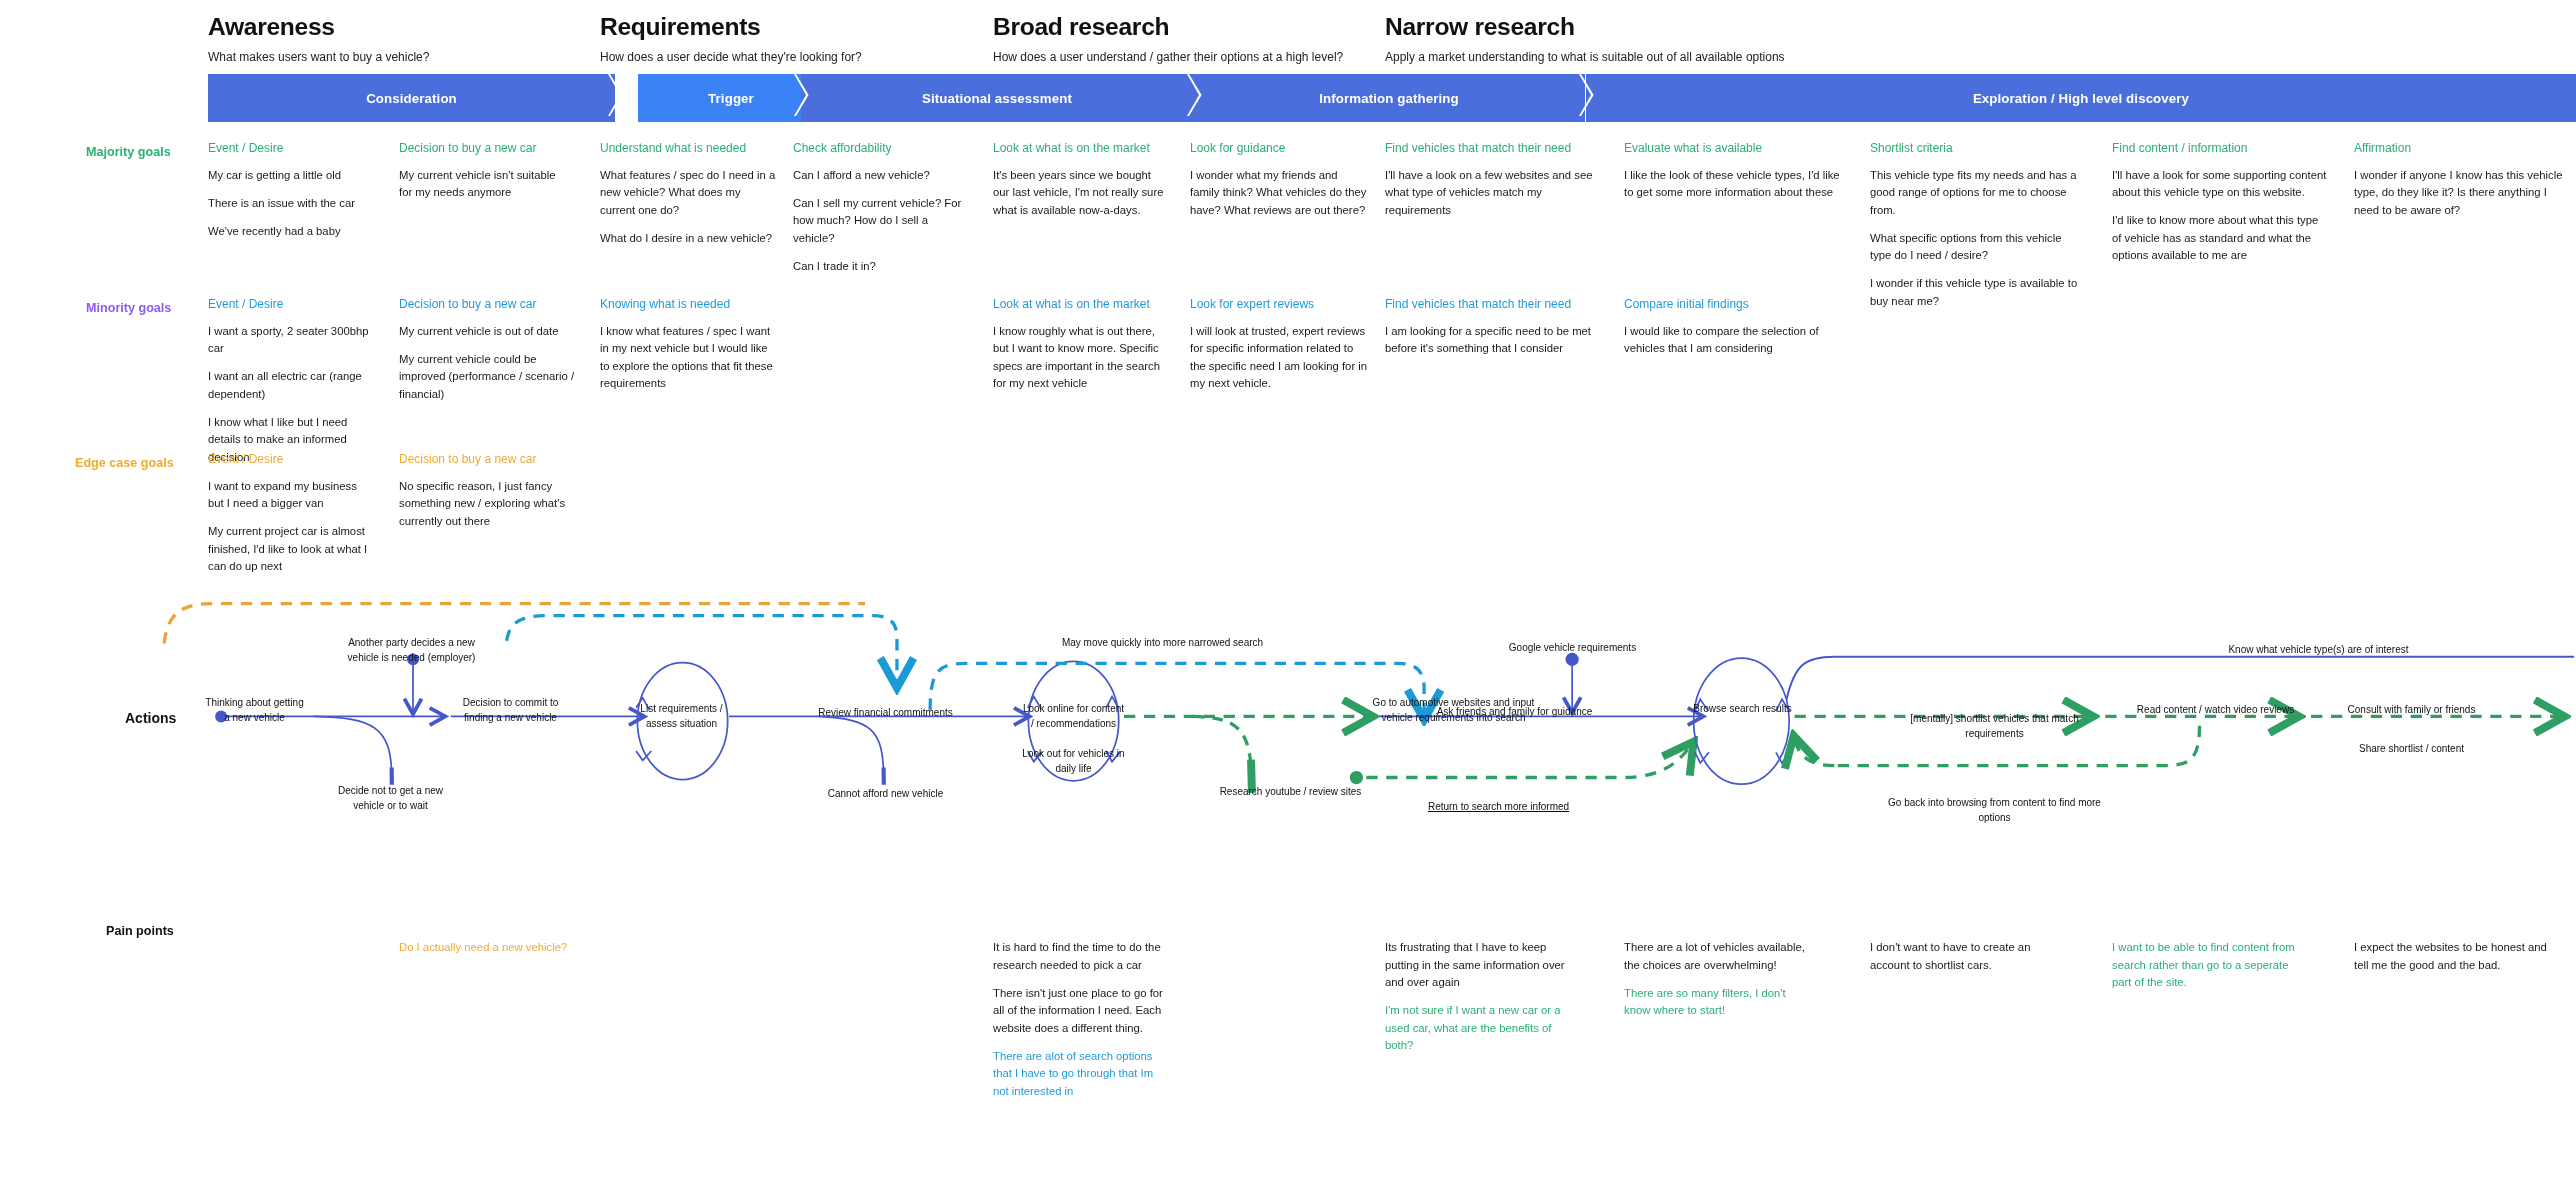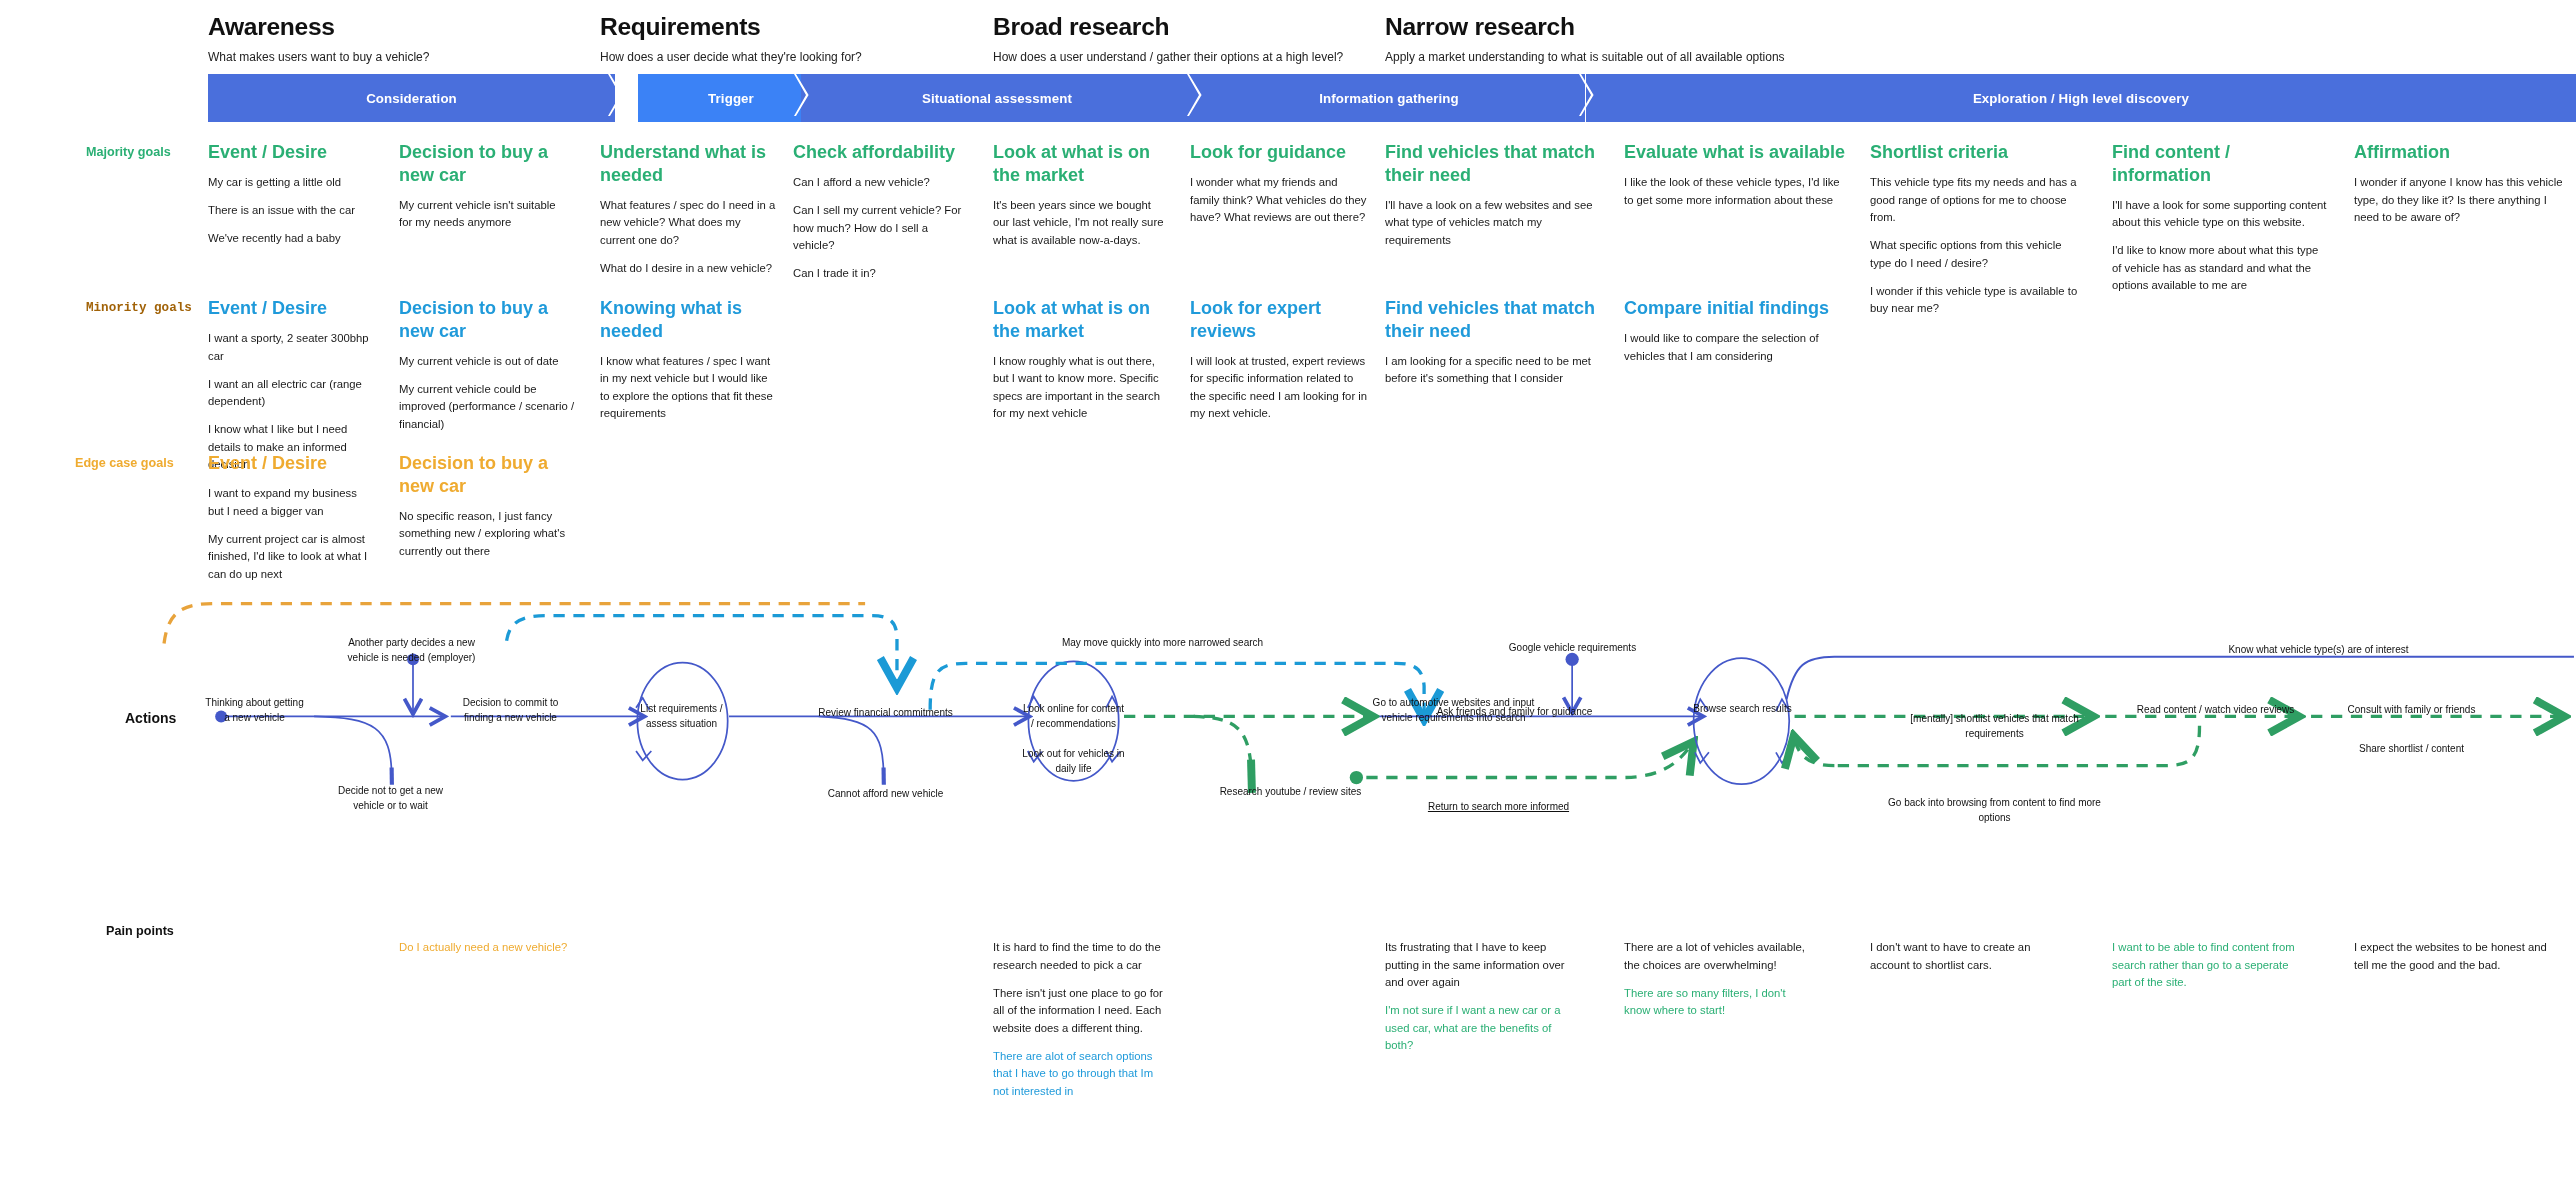--- a/index.html
+++ b/index.html
@@ -69,29 +69,29 @@
   }
 
   
   .row-label {
     position: absolute;
     font-size: 12.6px;
     font-weight: 700;
     white-space: nowrap;
   }
   .row-label.green { color: #2aaf74; }
-  .row-label.blue  { color: #a16207; font-family: Liberation Mono, monospace; }
+  .row-label.blue  { color: #8b5cf6; }
   .row-label.amber { color: #efab30; }
   .row-label.dark  { color: #111111; }
 
   
   .cell { position: absolute; }
   .cell-title {
-    font-size: 18px;
-    font-weight: 700;
+    font-size: 12px;
+    font-weight: 400;
     line-height: 1.25;
     margin-bottom: 10.6px;
   }
   .cell-title.green { color: #2aaf74; }
   .cell-title.blue  { color: #1f9ada; }
   .cell-title.amber { color: #efab30; }
   .cell p {
     margin: 0 0 10.6px 0;
     font-size: 11.3px;
     line-height: 1.55;

